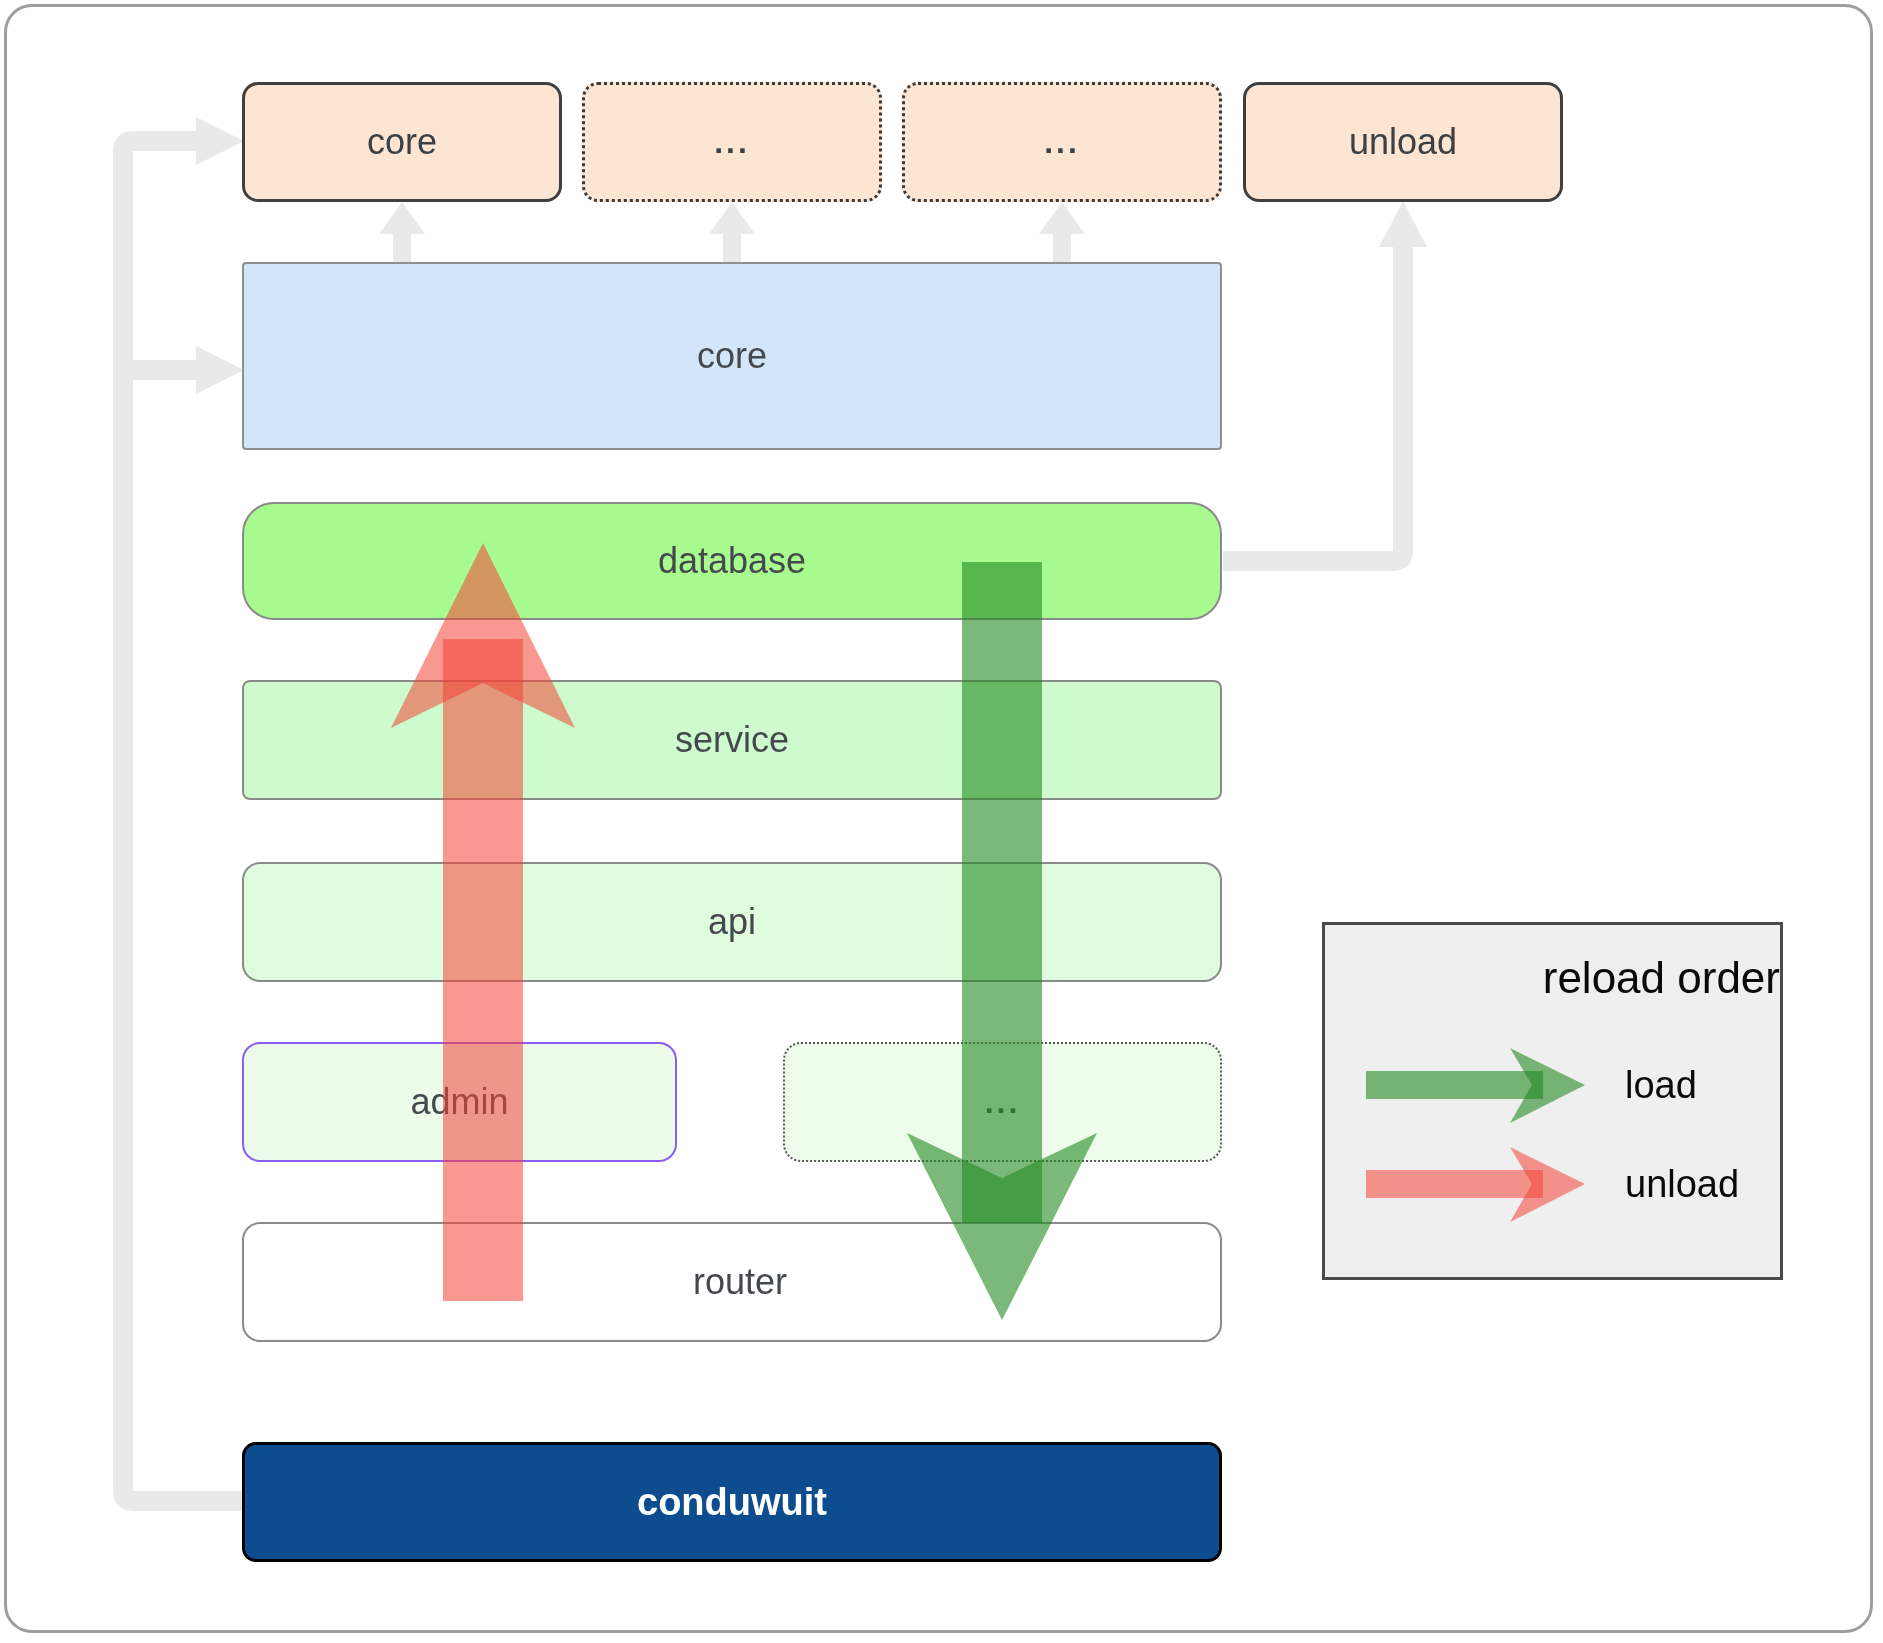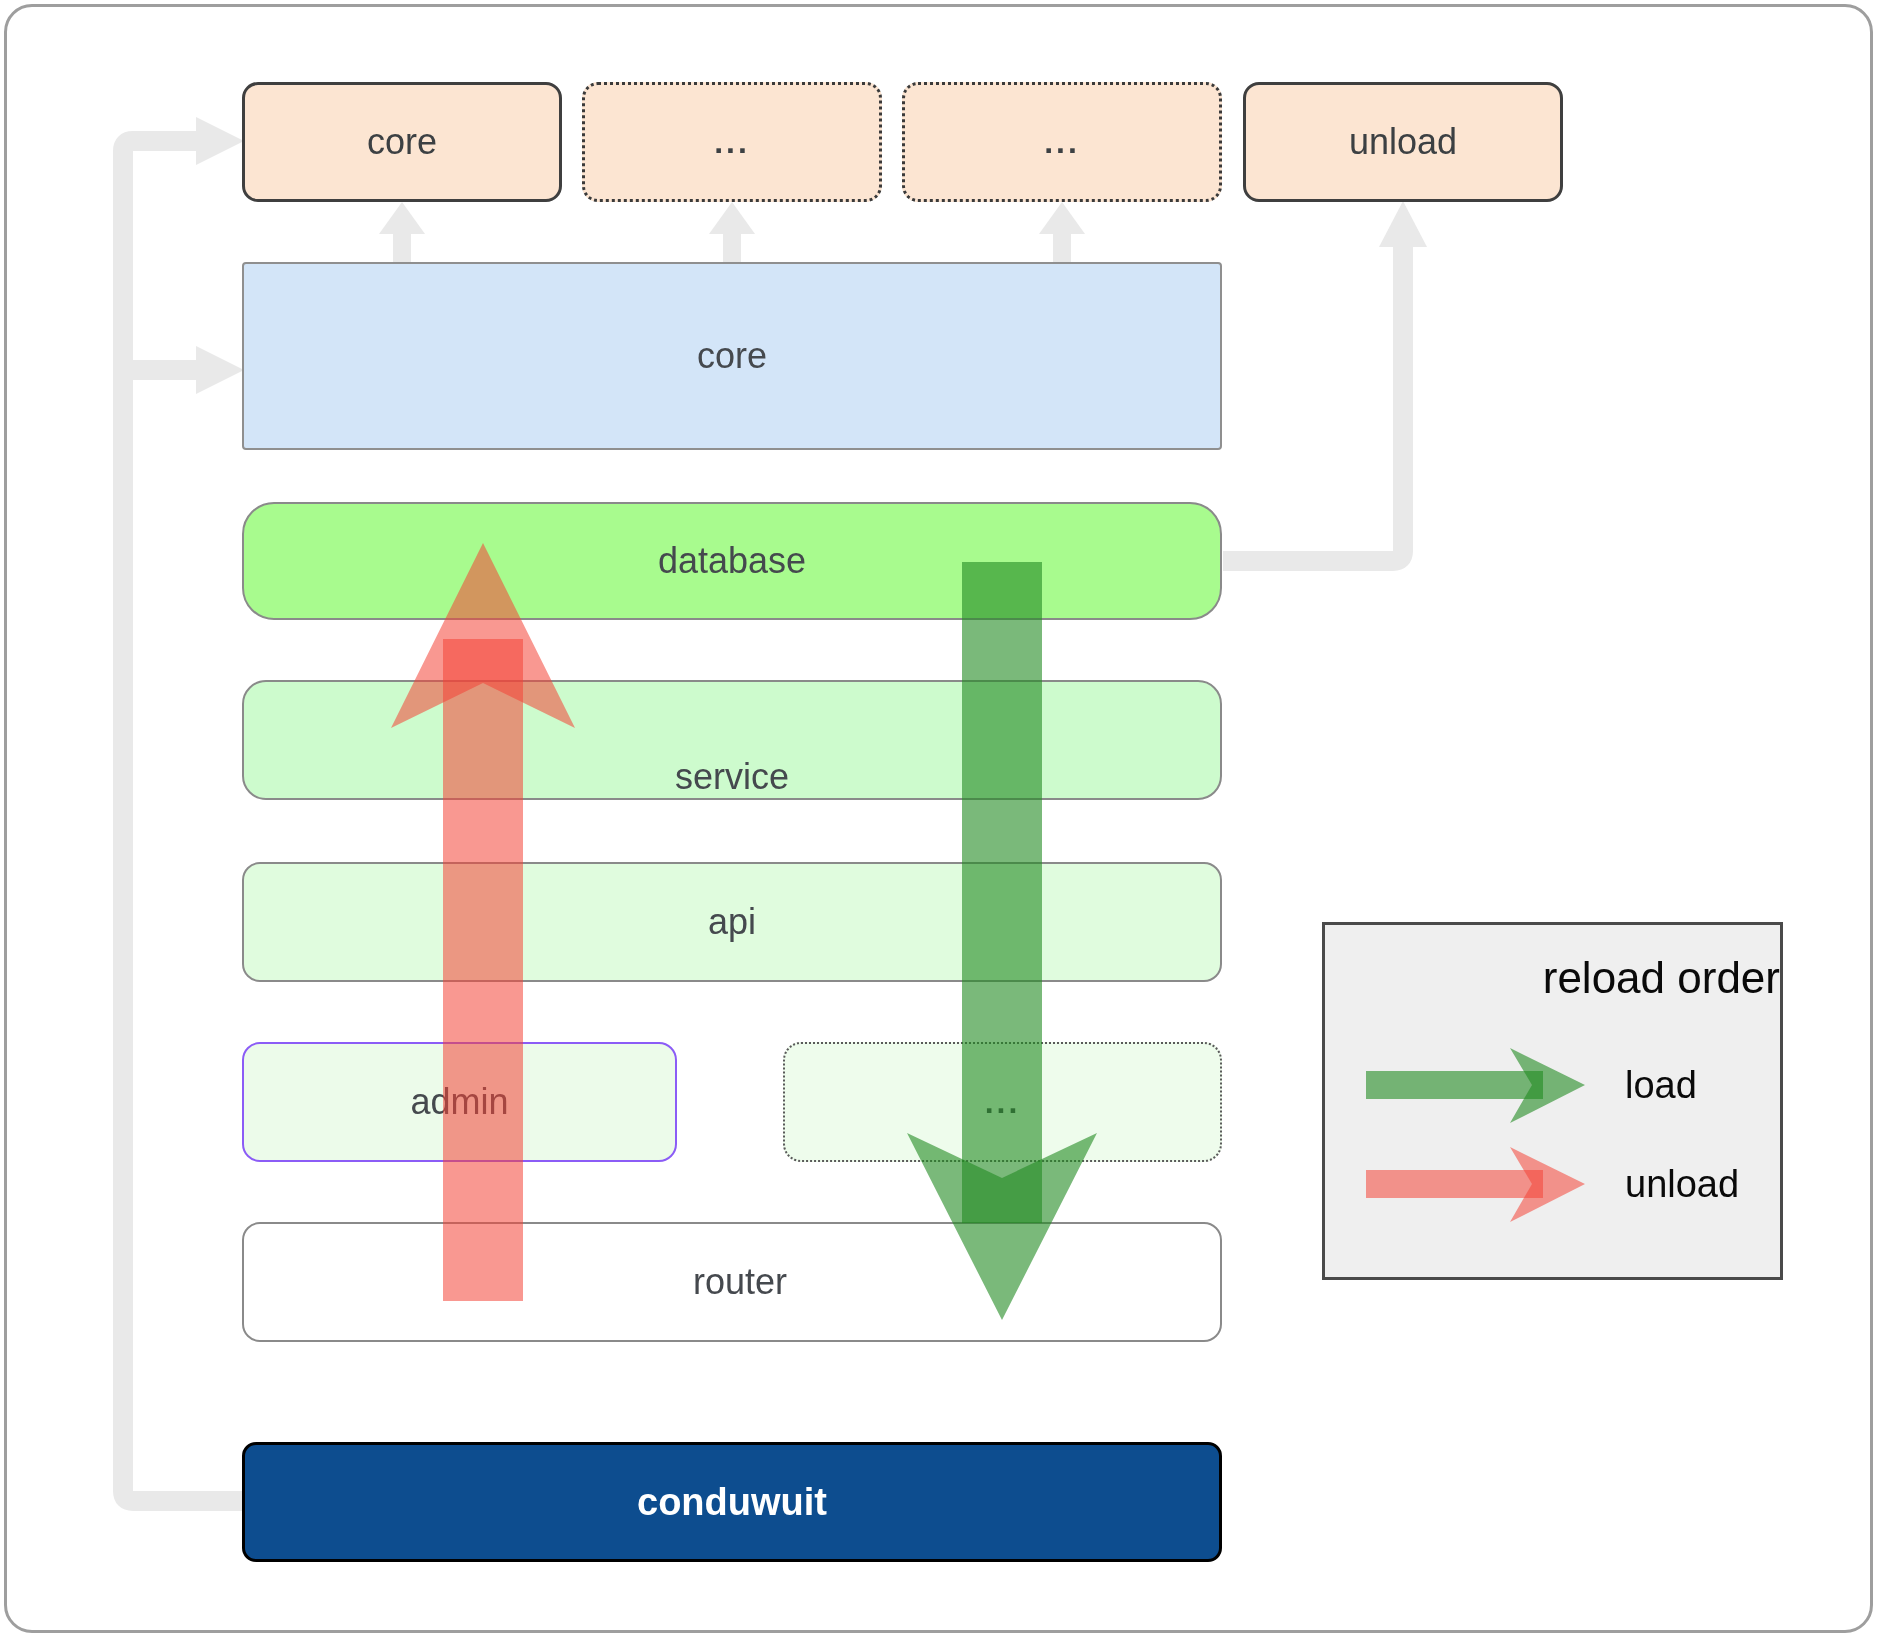--- a/index.html
+++ b/index.html
@@ -15,21 +15,21 @@
     position:absolute;display:flex;align-items:center;justify-content:center;
     box-sizing:border-box;font-size:36px;color:#45494e;
   }
   
   .box.top{background:#fce5d2;border:3px solid #3f3f3f;border-radius:16px;color:#3c4043;}
   .box.top.dotted{border:3px dotted #3a3a3a;}
   .dots{font-weight:bold;letter-spacing:3px;font-size:32px;}
   
   .box.core{background:#d3e5f8;border:2px solid #8f8f8f;border-radius:4px;}
   .box.database{background:#a8fb8e;border:2px solid #8a8a8a;border-radius:18px;}
-  .box.service{background:#cdfbcd;border:2px solid #8a8a8a;border-radius:24px;align-items:flex-end;}
+  .box.service{background:#cdfbcd;border:2px solid #8a8a8a;border-radius:8px;}
   .box.api{background:#e0fcde;border:2px solid #8a8a8a;border-radius:18px;}
   .box.admin{background:#ecfbea;border:2px solid #8b5cf6;border-radius:18px;}
   .box.more{background:#eefcec;border:2px dotted #5a5a5a;border-radius:18px;}
   .box.router{background:#ffffff;border:2px solid #8a8a8a;border-radius:18px;padding-left:16px;}
   .box.conduwuit{background:#0d4d8f;border:3px solid #000;border-radius:14px;
                  color:#fff;font-weight:bold;font-size:38px;}
   svg.layer{position:absolute;left:0;top:0;pointer-events:none;}
   
   .legend{
     position:absolute;left:1322px;top:922px;width:461px;height:358px;

